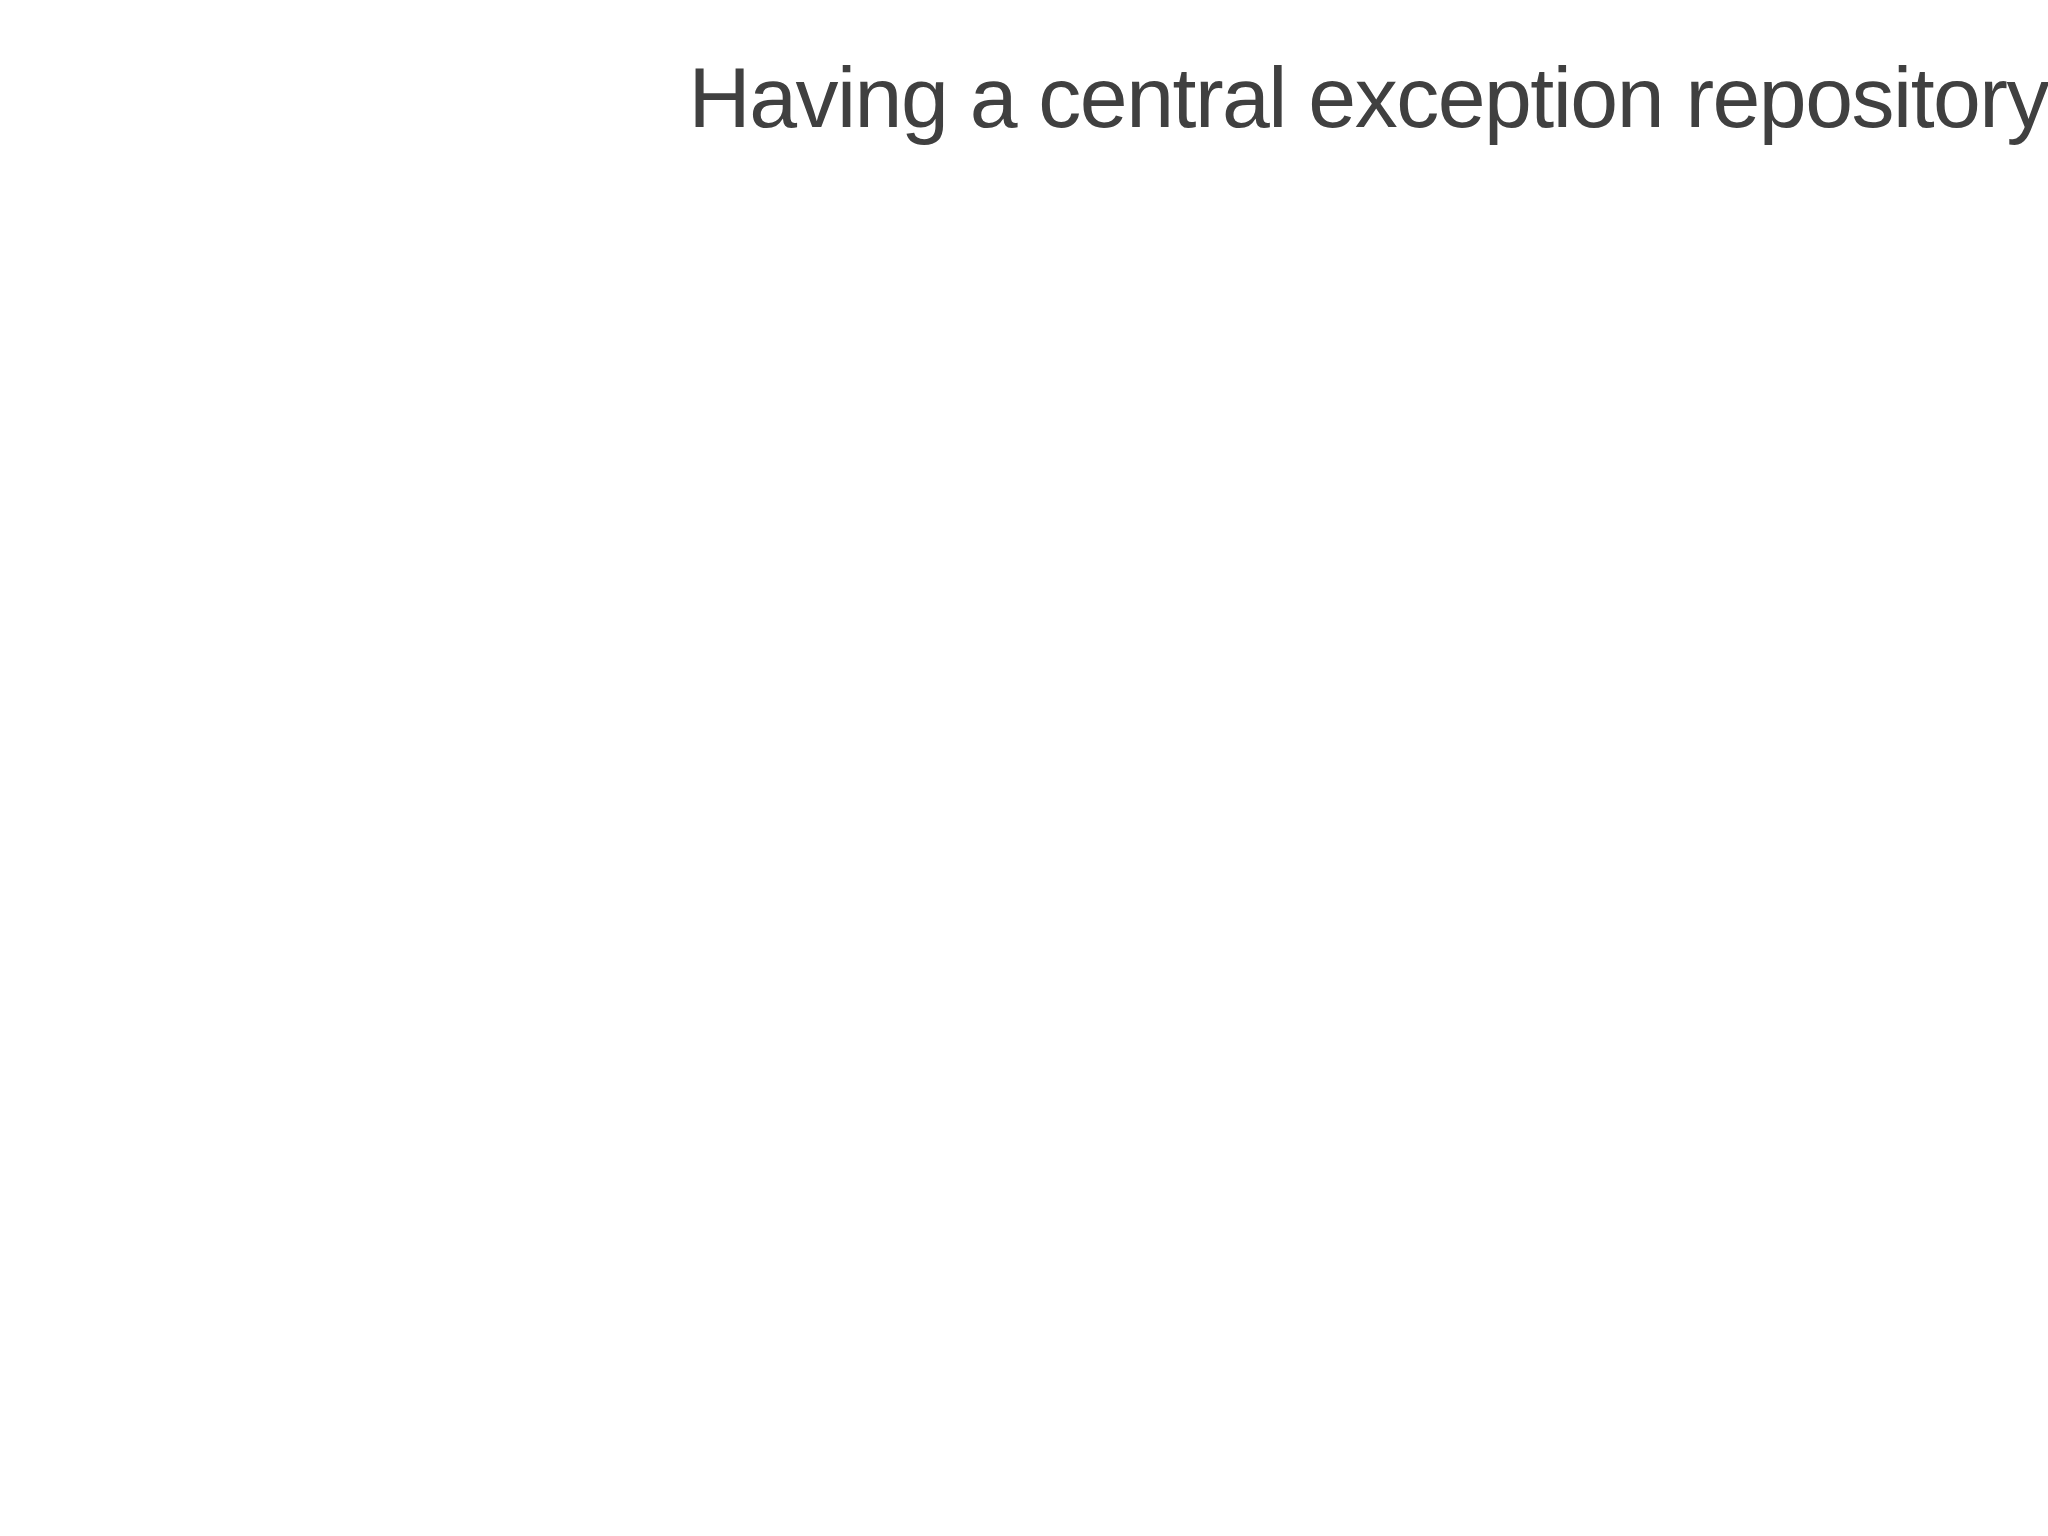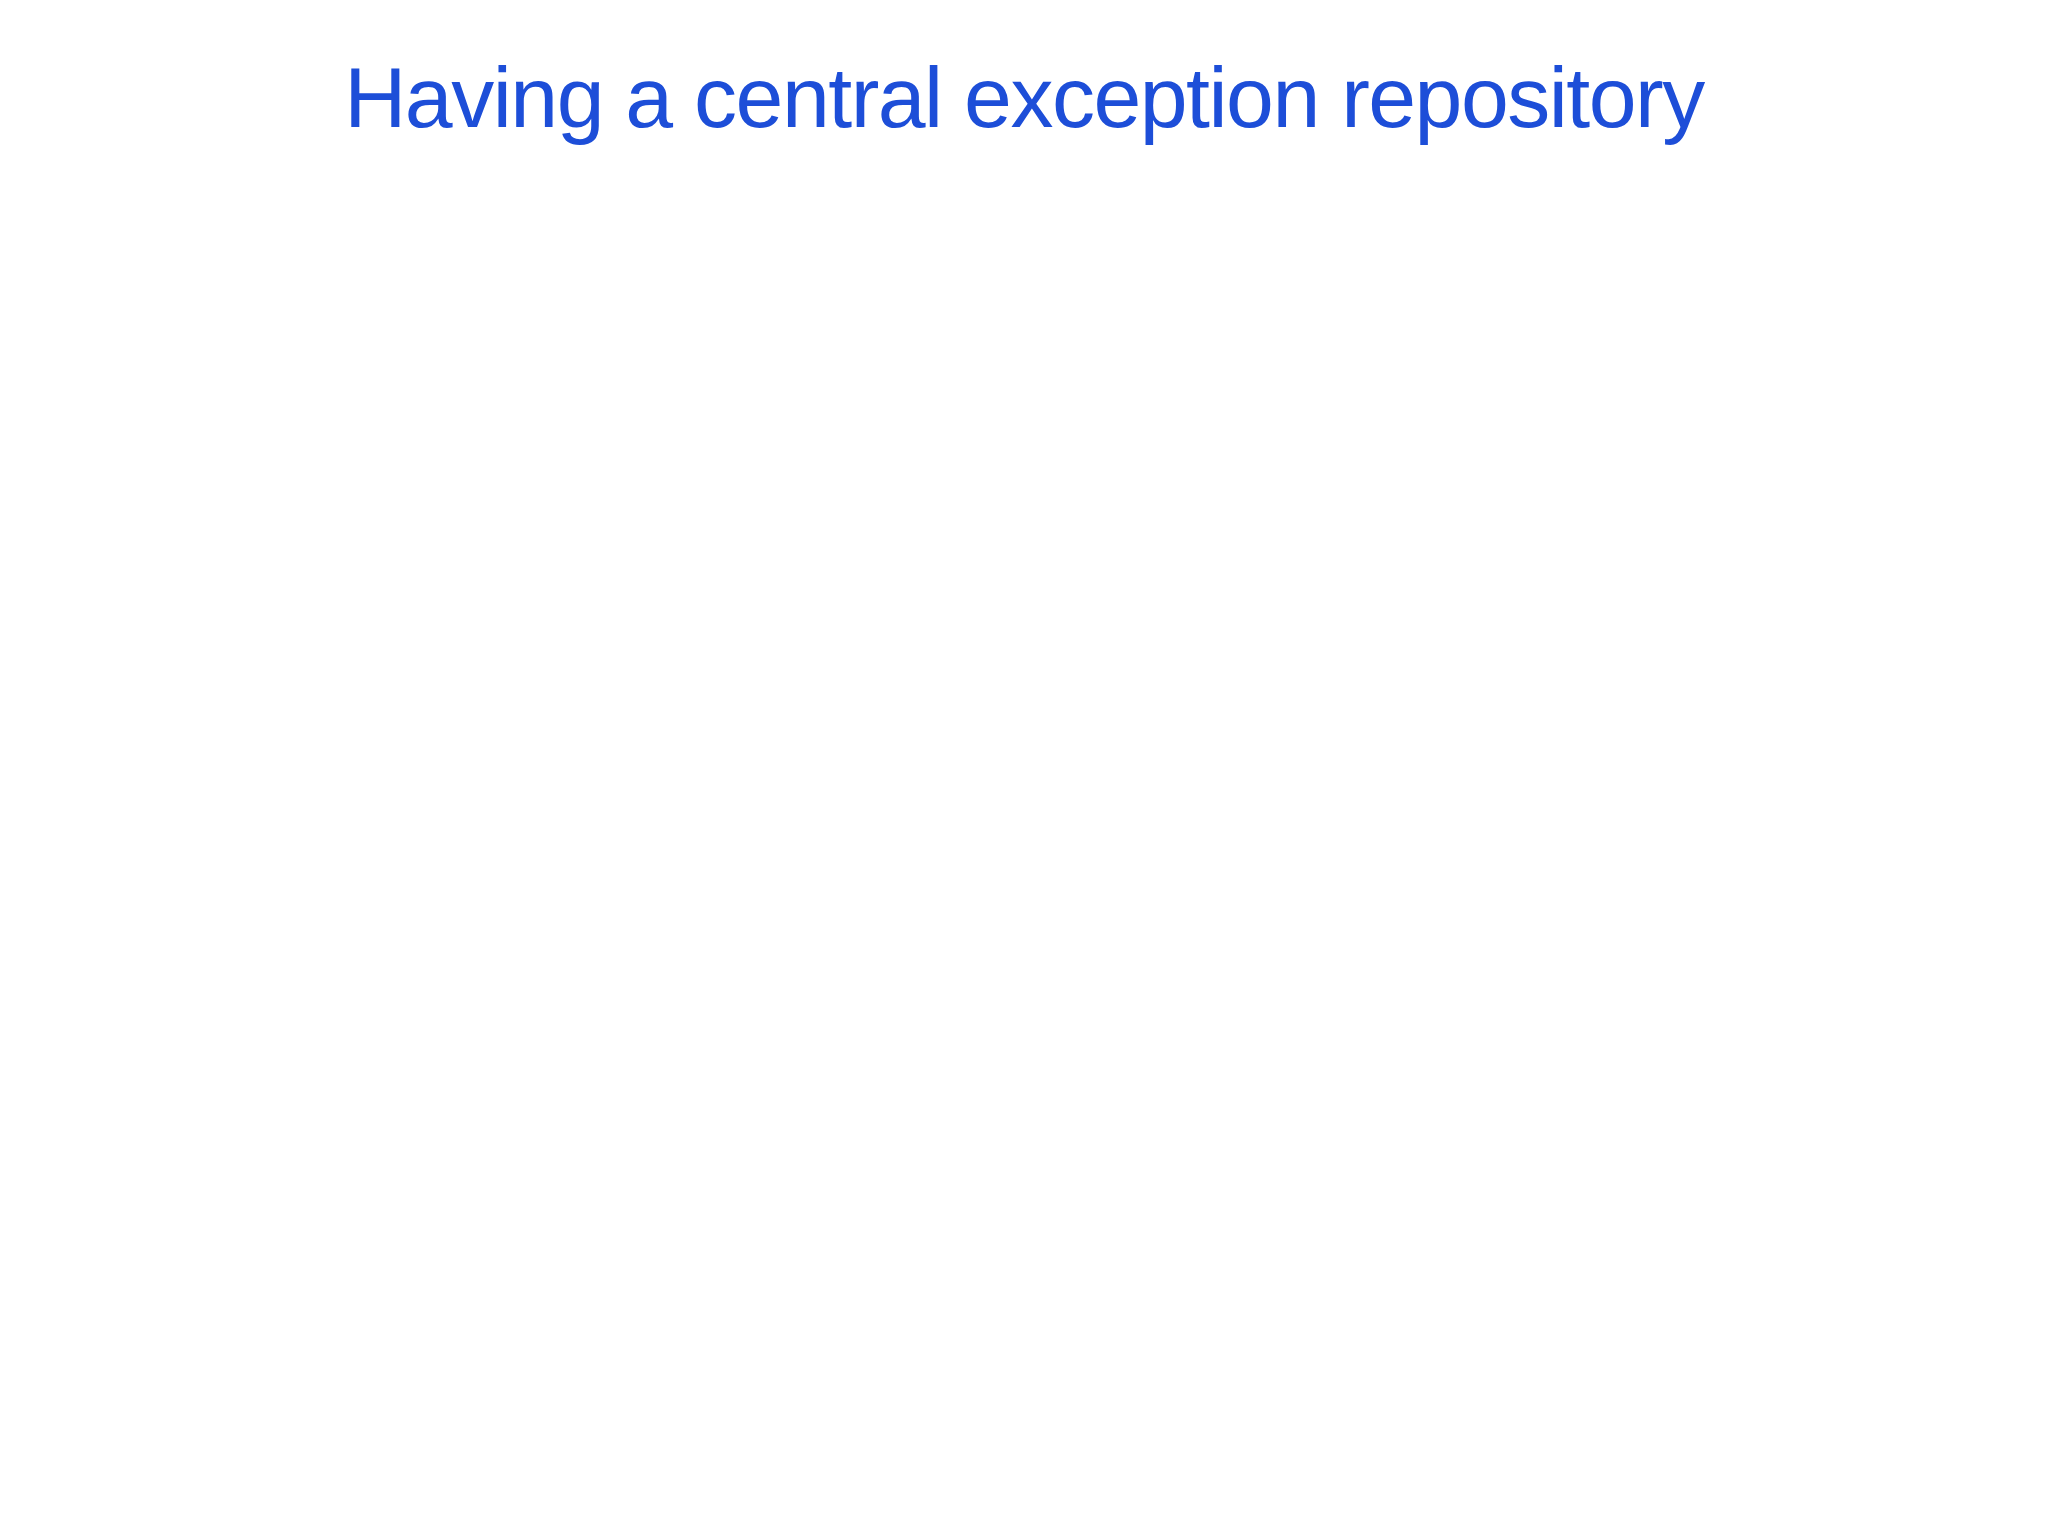--- a/index.html
+++ b/index.html
@@ -17,25 +17,25 @@
     position: relative;
     width: 2048px;
     height: 1536px;
     background: #ffffff;
   }
   .slide-title {
     position: absolute;
     top: 48px;
     left: 0;
     width: 100%;
-    text-align: center;
+    text-align: right;
     font-size: 86px;
     line-height: 1.15;
     font-weight: 400;
-    color: #1d4ed8;
+    color: #404040;
     letter-spacing: -1.5px;
     white-space: nowrap;
   }
 </style>
 </head>
 <body>
 
 <div class="slide">
   <div class="slide-title">Having a central exception repository</div>
 </div>

